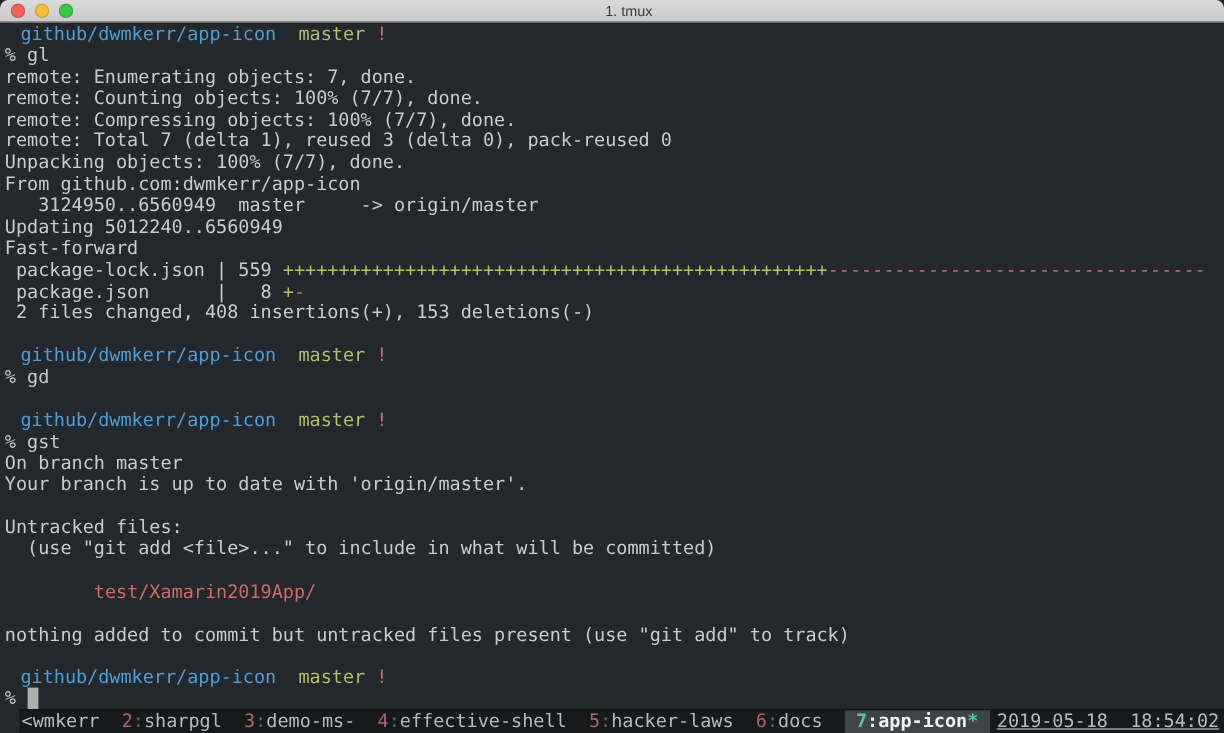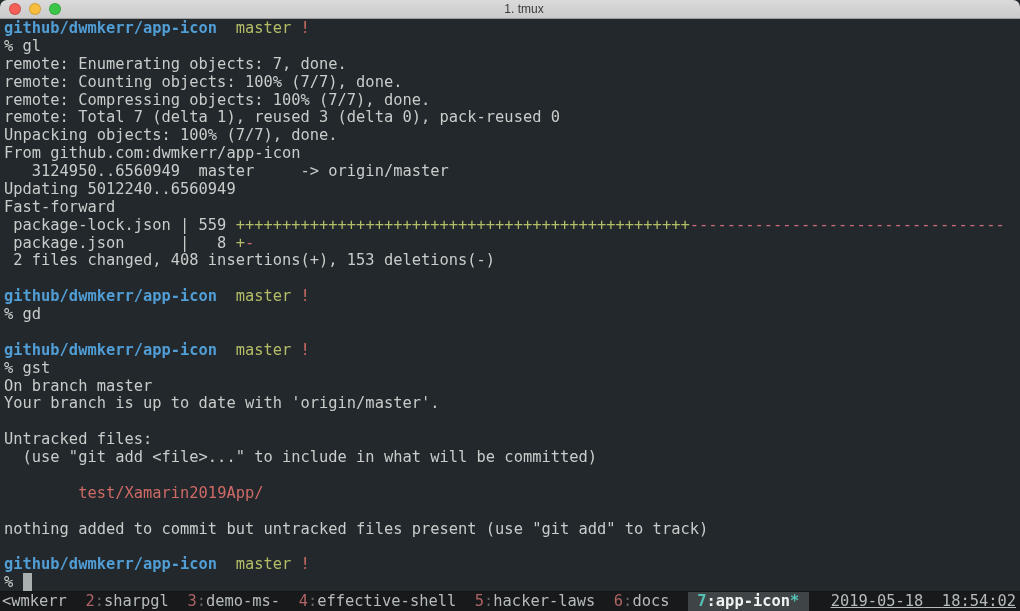--- a/index.html
+++ b/index.html
@@ -31,34 +31,35 @@
 
   
   .term{
     flex:0 0 572px;height:572px;box-sizing:border-box;
     padding:1px 0 0 4px;
     font-size:15.4px;color:var(--fg);
     cursor:text;
   }
   .line{white-space:pre;height:17.875px;line-height:17.875px;}
   .c-fg{color:var(--fg);}
-  .c-blue{color:var(--blue);font-weight:bold;}
+  .c-blue{color:var(--blue);font-weight:normal;margin-left:13px;}
   .c-green{color:var(--green);}
   .c-red{color:var(--red);}
   .c-pink{color:var(--pink);}
   .c-cursor{background:var(--cursor);color:#22282b;}
 
   
   .statusbar{
     flex:0 0 20px;height:20px;box-sizing:border-box;
     background:var(--status-bg);
     border-top:1px solid #121516;
     display:flex;justify-content:space-between;align-items:center;
     font-size:15.4px;line-height:19px;color:var(--status-fg);
     padding:0 4px 0 2px;
+    margin-left:16px;
   }
   .sb-left{white-space:pre;}
   .sb-right{white-space:pre;color:var(--status-fg);text-decoration:underline;}
   .win{display:inline-block;height:19px;line-height:19px;vertical-align:top;white-space:pre;}
   .win .num{color:var(--status-num);}
   .win .colon{color:var(--status-dim);}
   .win .wname{color:var(--status-fg);}
   .win.active{background:var(--active-bg);font-weight:bold;}
   .win.active .num{color:var(--accent);}
   .win.active .colon{color:var(--active-fg);}

